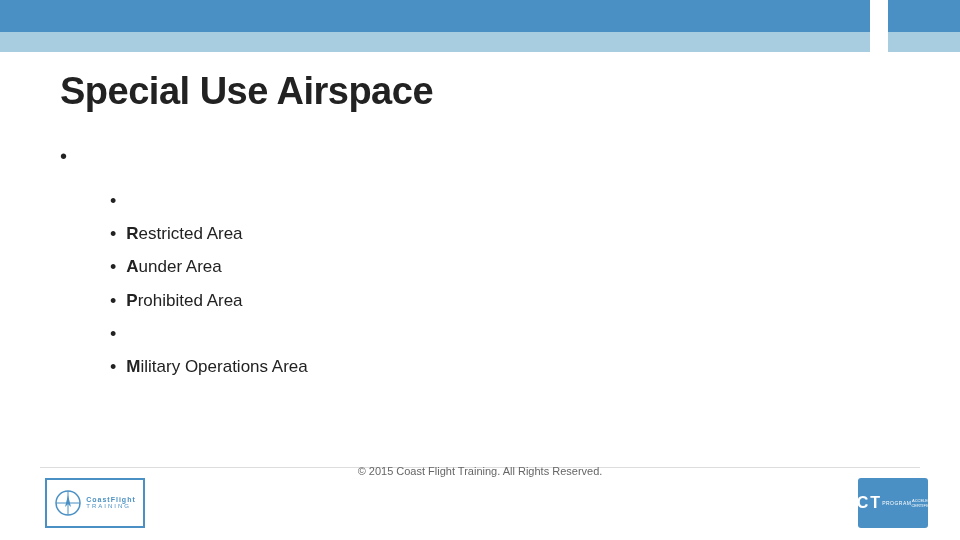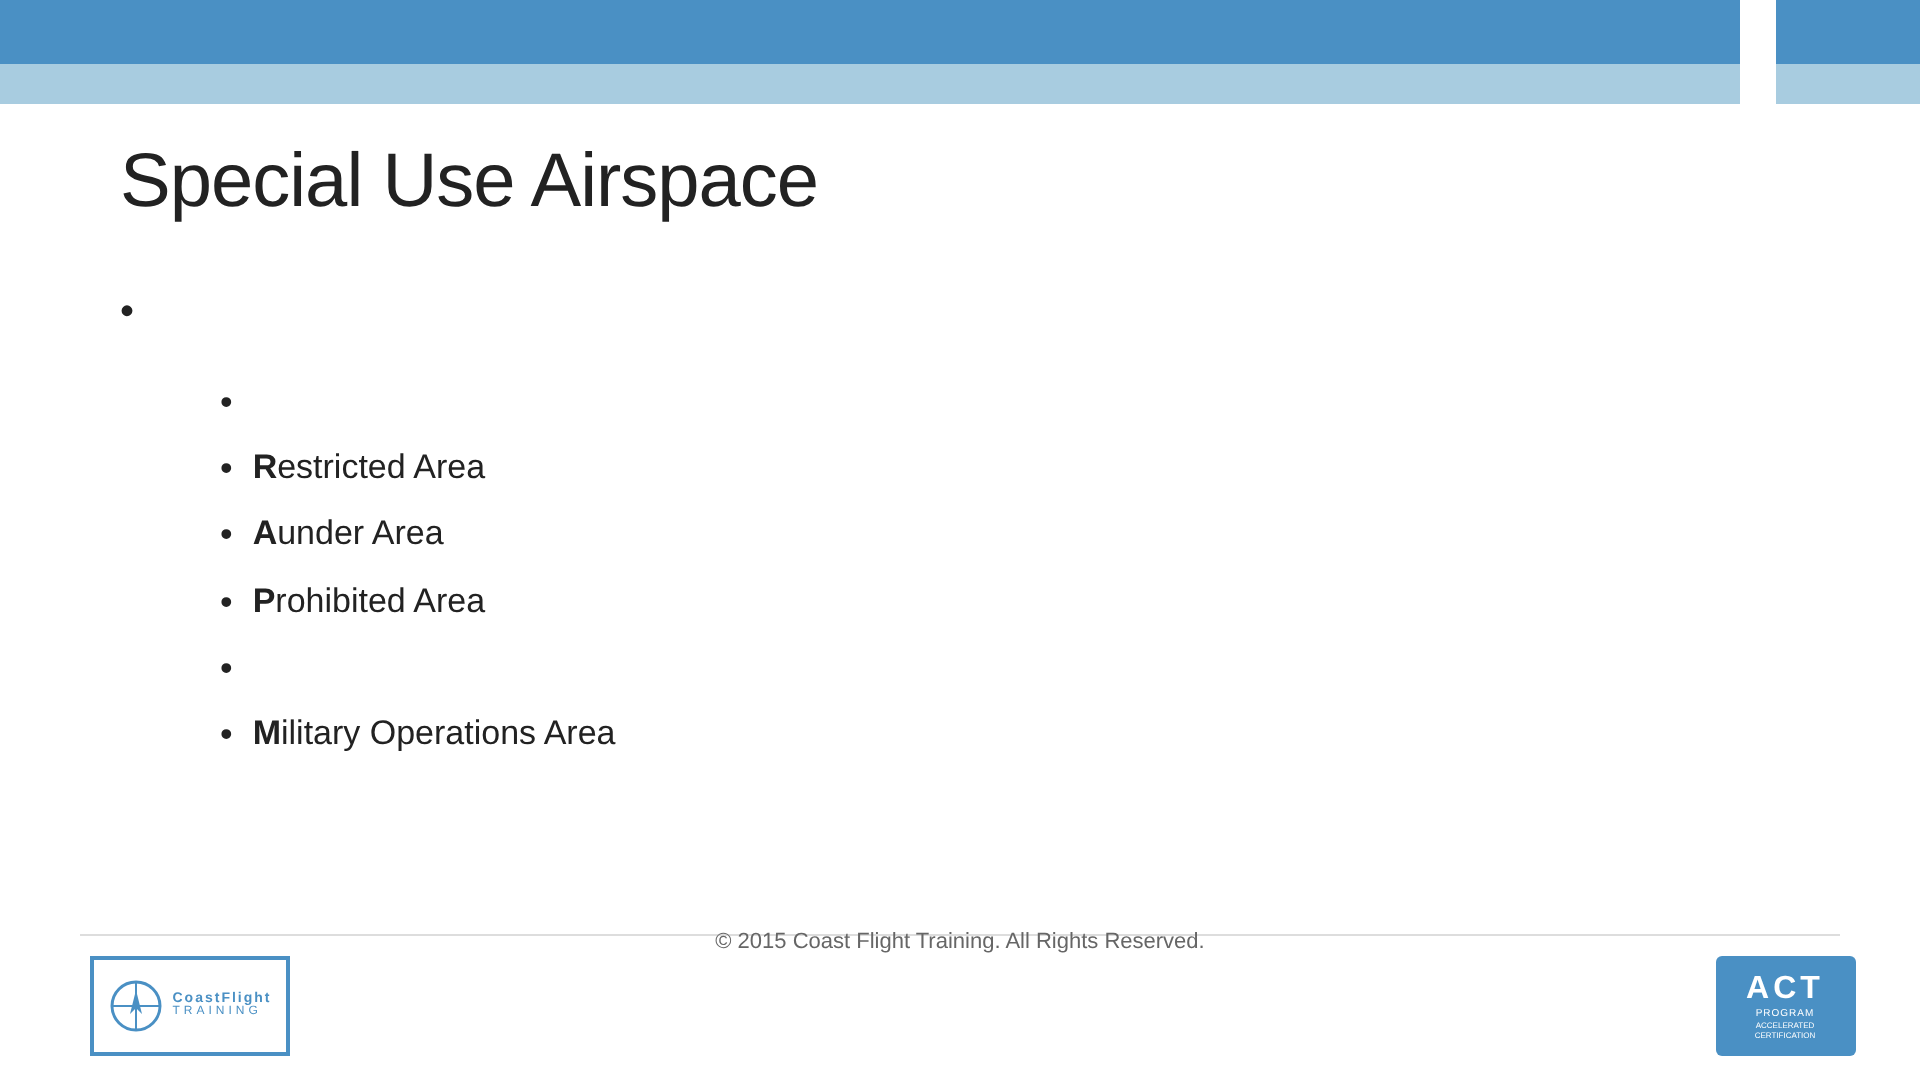--- a/index.html
+++ b/index.html
@@ -57,21 +57,21 @@
     .content {
       position: absolute;
       top: 70px;
       left: 60px;
       right: 60px;
       bottom: 80px;
     }
 
     .slide-title {
       font-size: 38px;
-      font-weight: 400;
+      font-weight: 700;
       color: #222222;
       margin-bottom: 30px;
       letter-spacing: -0.5px;
     }
 
     .main-bullet {
       font-size: 18px;
       color: #222222;
       margin-bottom: 20px;
       display: flex;
@@ -156,21 +156,21 @@
       align-items: center;
       justify-content: center;
     }
     .act-logo {
       width: 70px;
       height: 50px;
       background: #4a90c4;
       display: flex;
       align-items: center;
       justify-content: center;
-      flex-direction: column;
+      flex-direction: row;
       border-radius: 3px;
     }
     .act-text {
       color: white;
       font-size: 16px;
       font-weight: 700;
       letter-spacing: 2px;
     }
     .act-sub {
       color: white;

